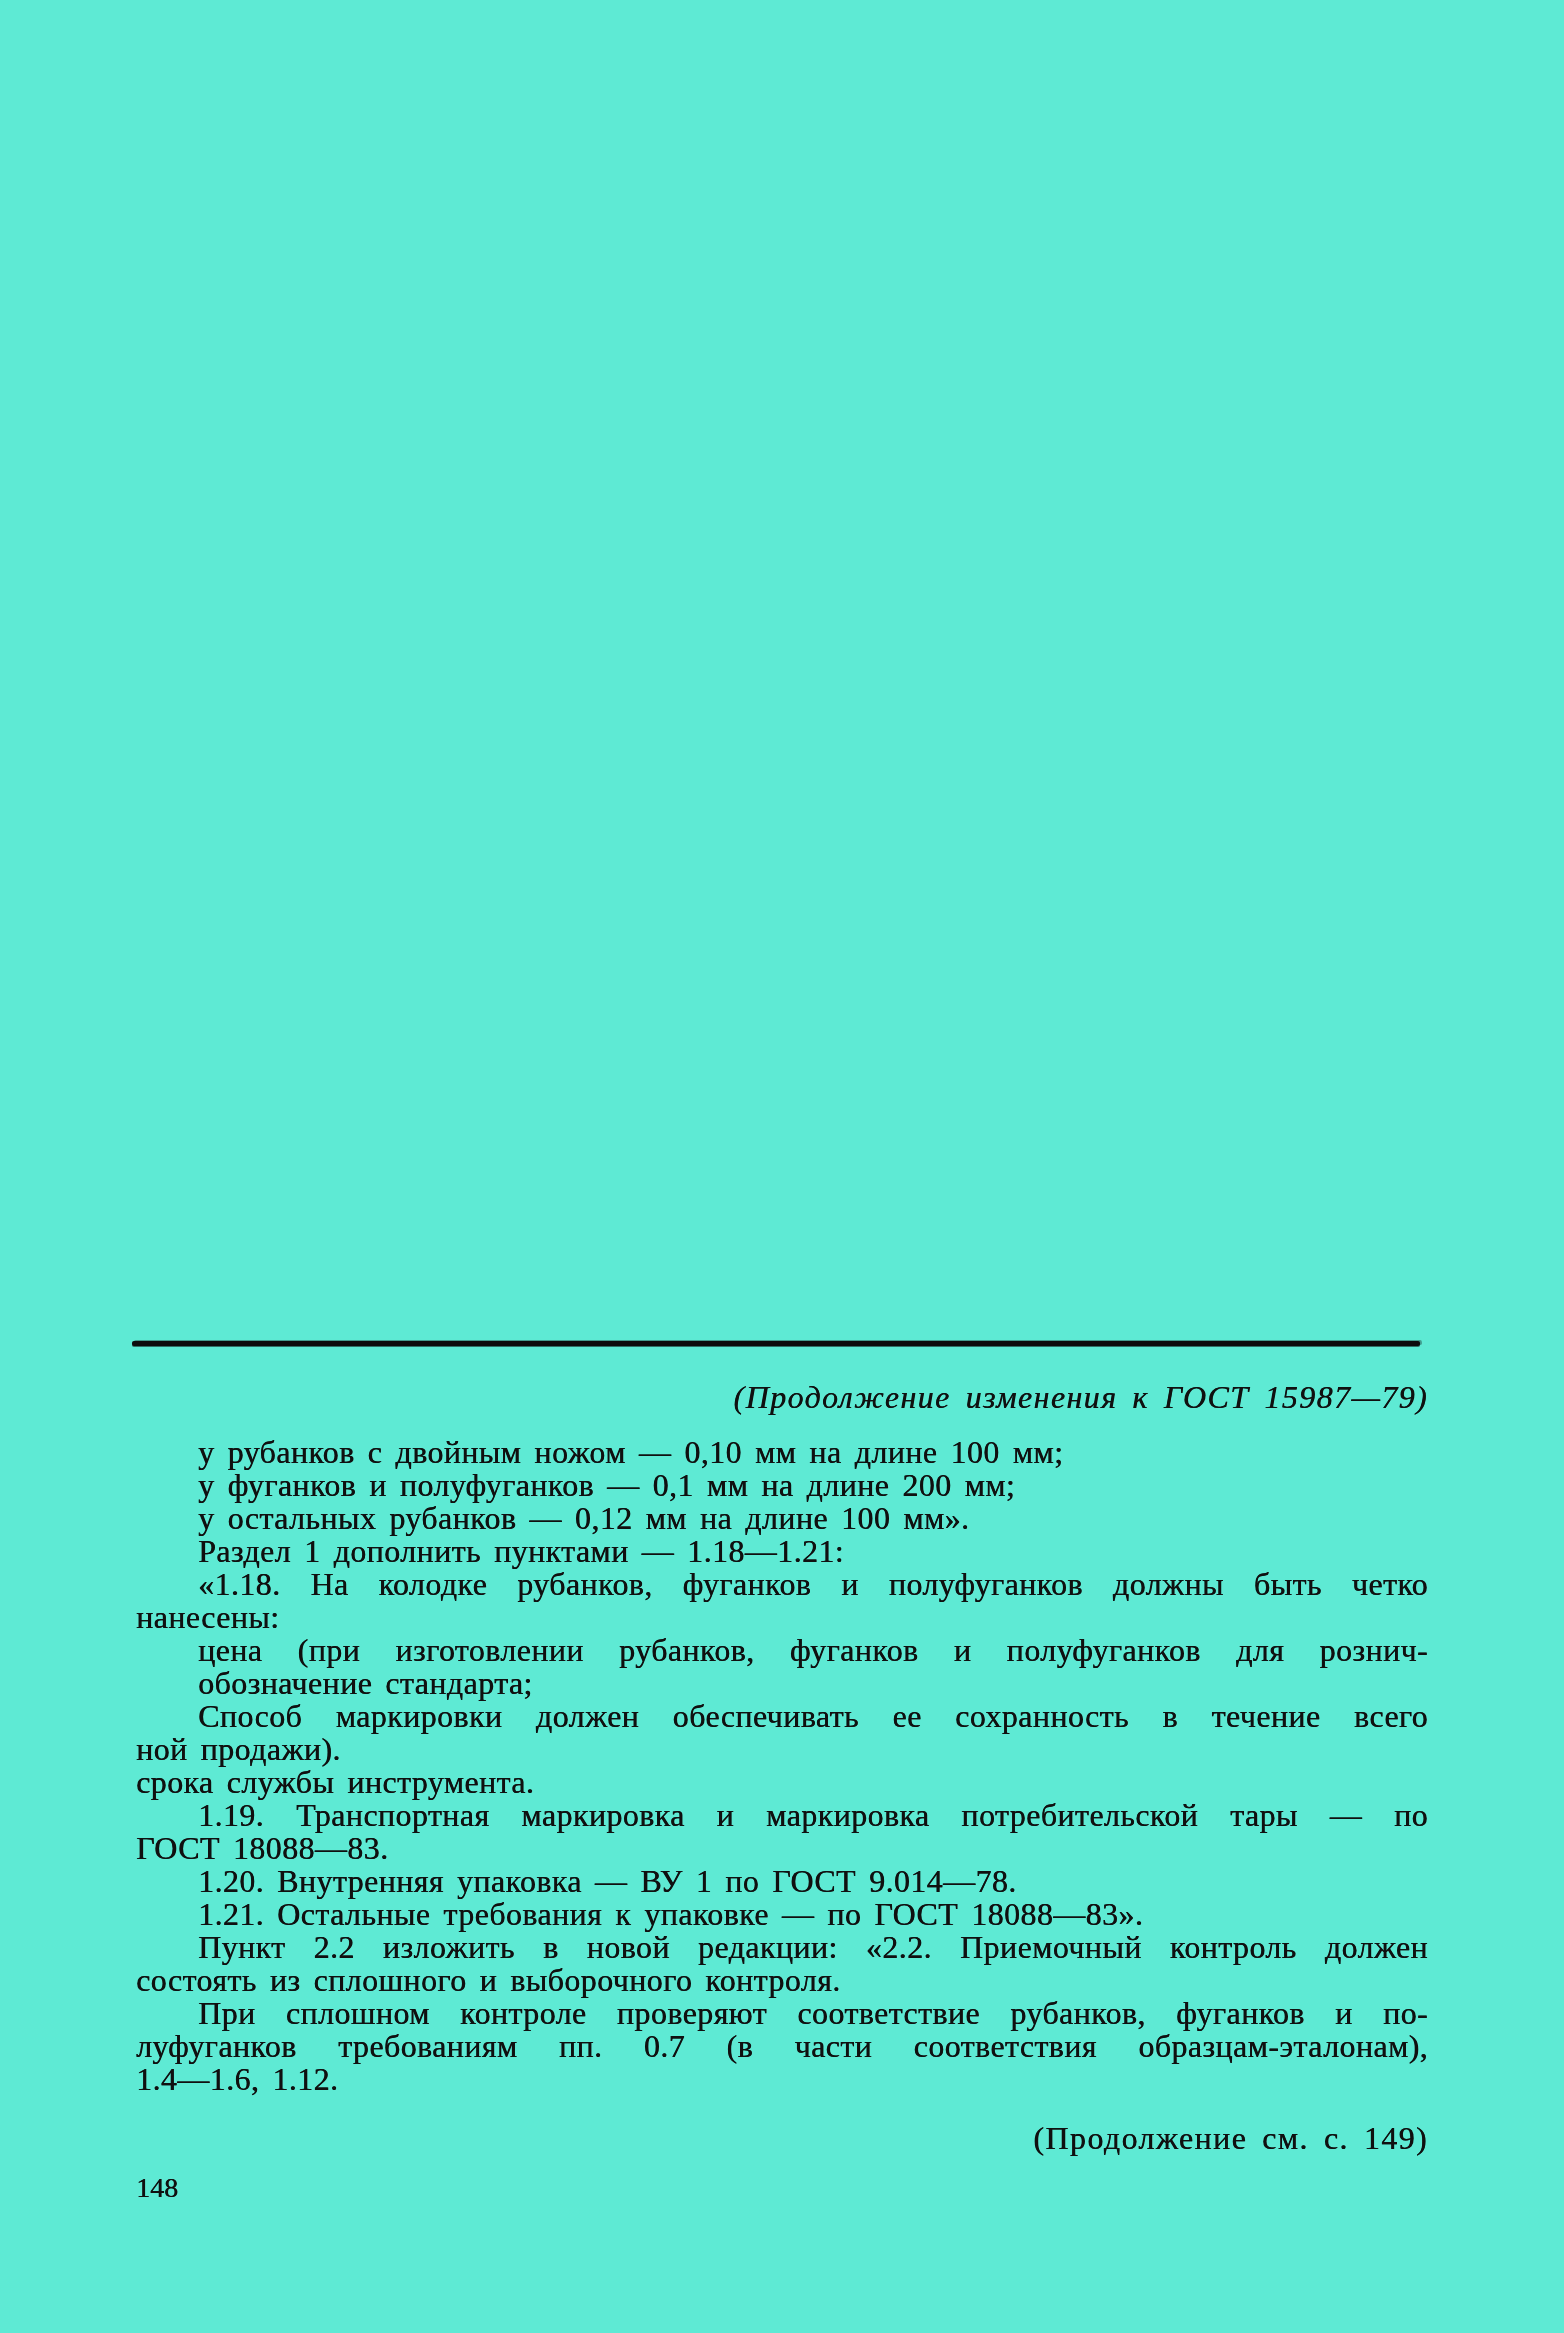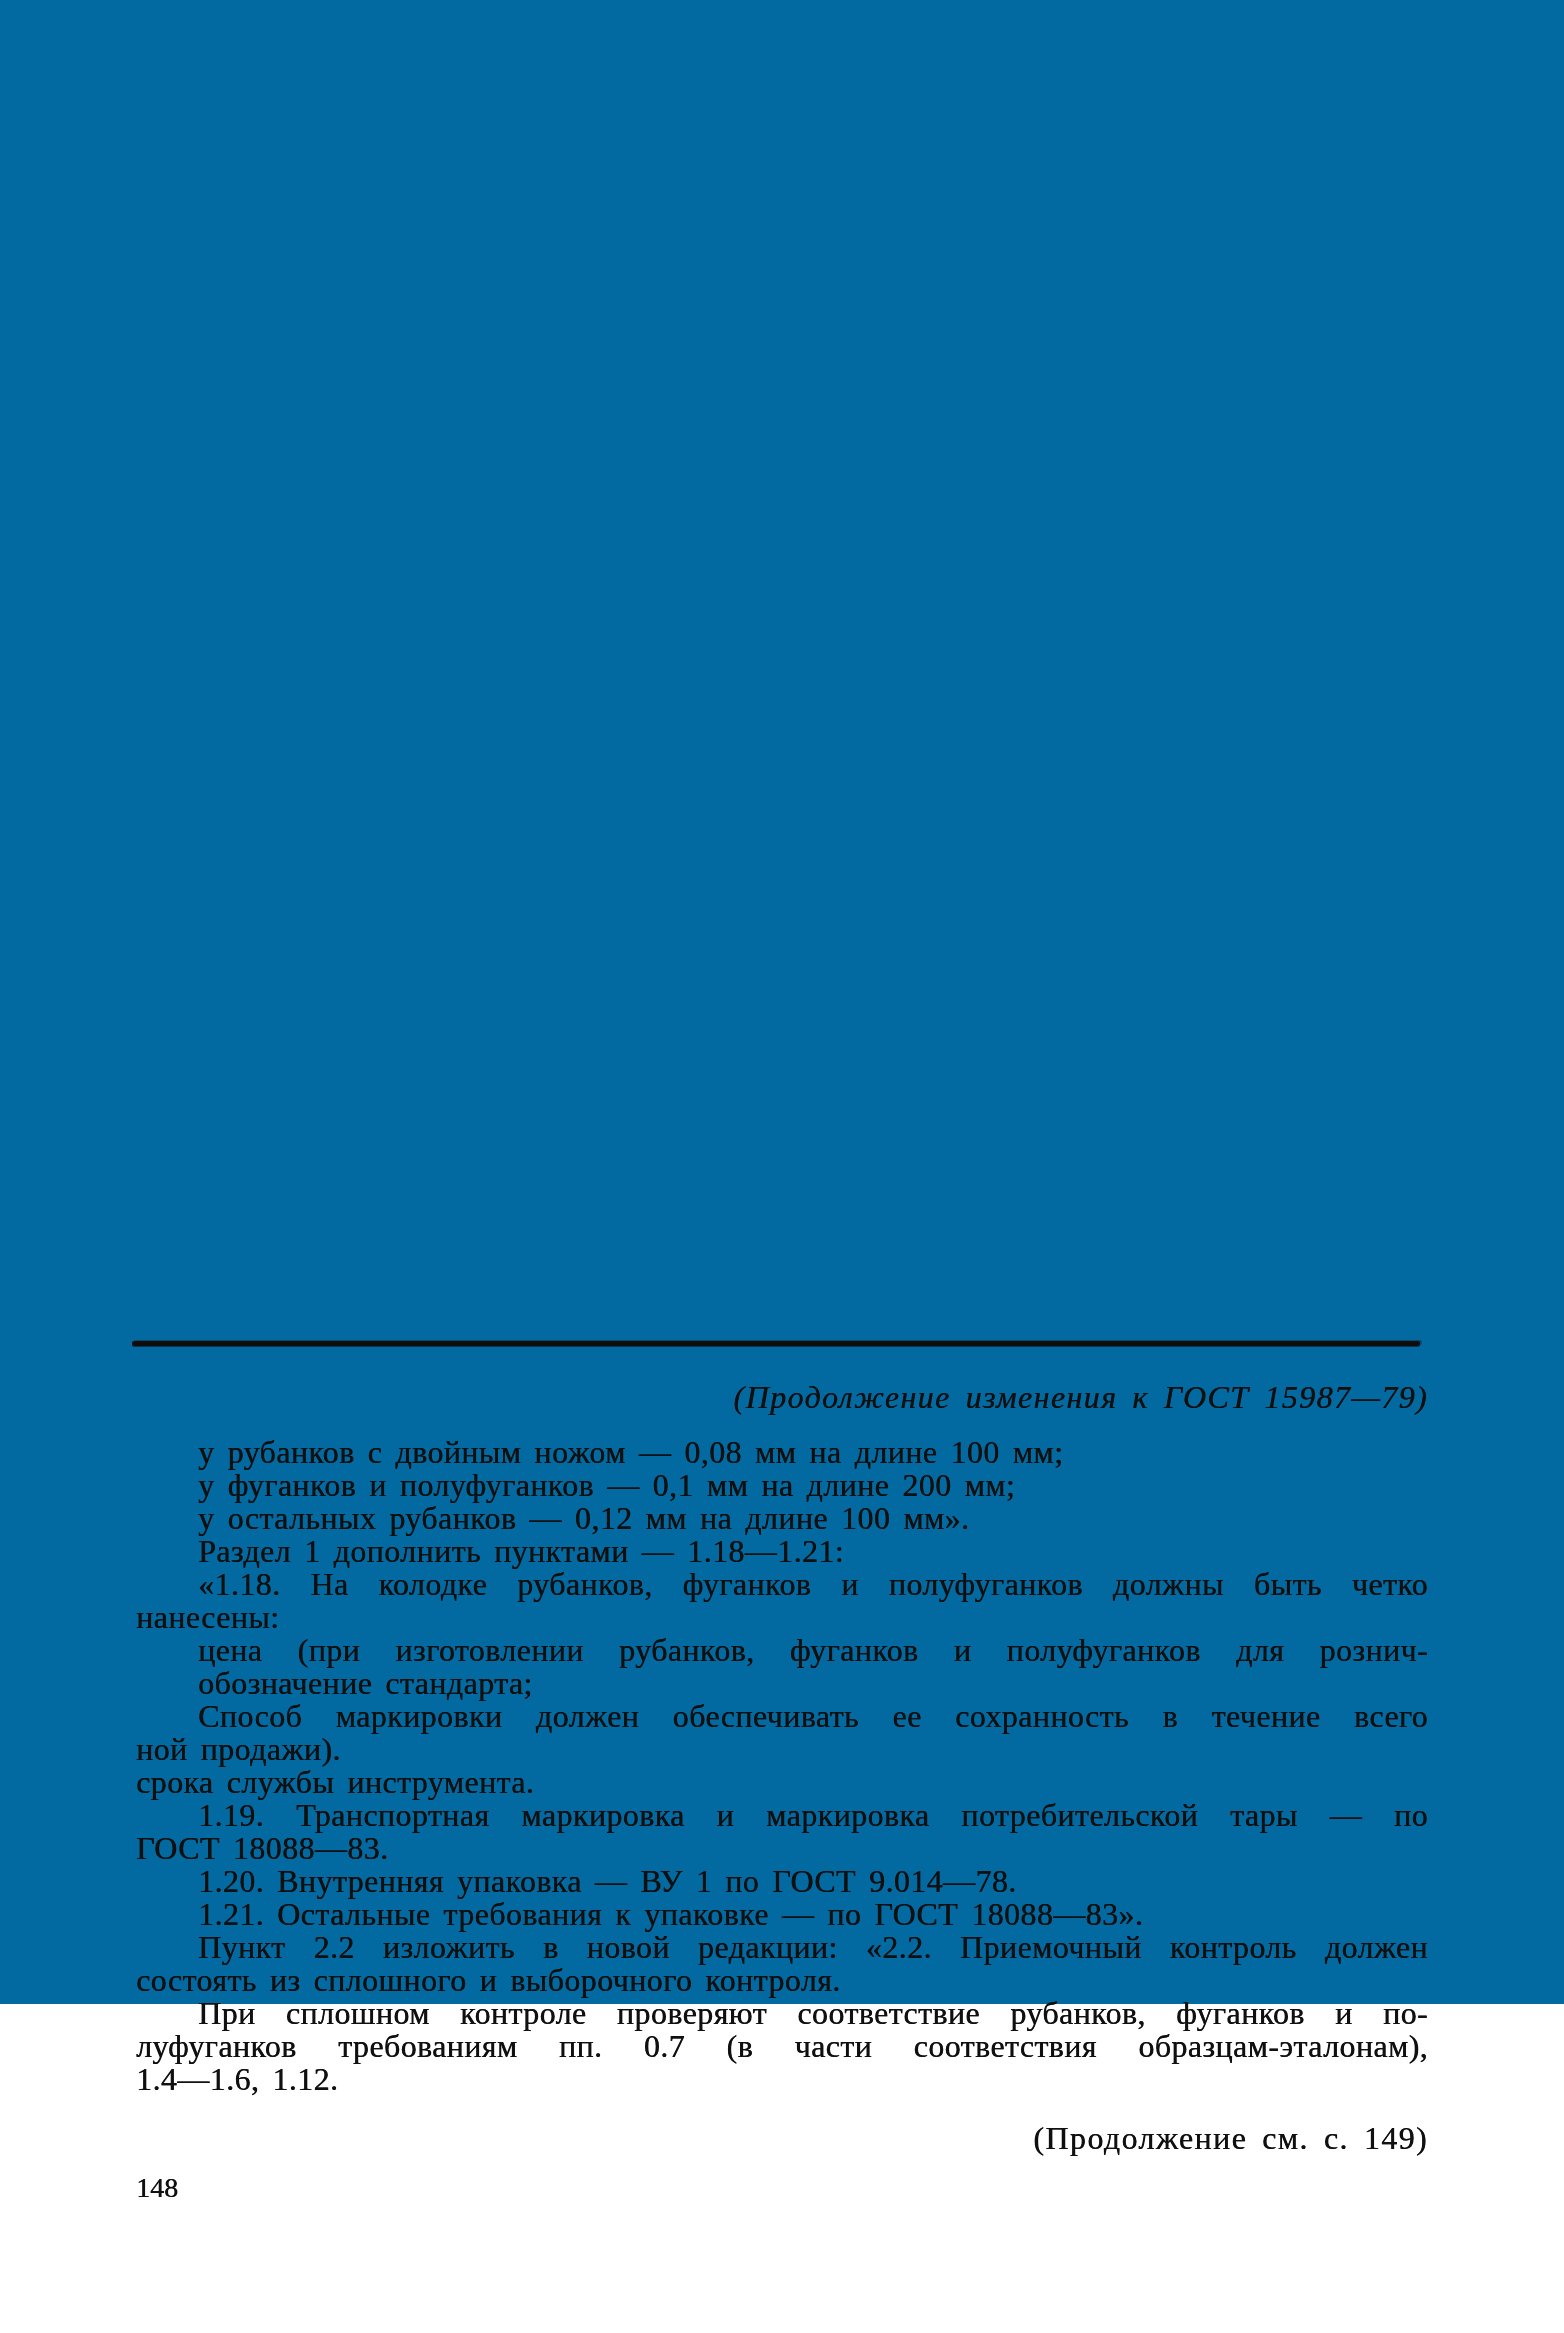--- a/index.html
+++ b/index.html
@@ -7,22 +7,22 @@
     padding: 0;
     width: 1564px;
     height: 2333px;
     background: #ffffff;
     overflow: hidden;
   }
   .sheet {
     position: absolute;
     left: 0; top: 0;
     width: 1564px;
-    height: 2004px;
-    background: #0369a1;
+    height: 2333px;
+    background: #5eead4;
     color: #101010;
     font-family: "Liberation Serif", "DejaVu Serif", serif;
   }
   .rule {
     position: absolute;
     left: 132px;
     top: 1341px;
     width: 1288px;
     height: 4.7px;
     background: #0d0d0d;
@@ -82,21 +82,21 @@
 </head>
 <body>
 
 <div class="sheet">
 
   <div class="rule"></div>
 
   <div class="cont-header">(Продолжение изменения к ГОСТ 15987—79)</div>
 
   <div class="doc-body">
-      <div class="line indent">у рубанков с двойным ножом — 0,08 мм на длине 100 мм;</div>
+      <div class="line indent">у рубанков с двойным ножом — 0,10 мм на длине 100 мм;</div>
       <div class="line indent">у фуганков и полуфуганков — 0,1 мм на длине 200 мм;</div>
       <div class="line indent">у остальных рубанков — 0,12 мм на длине 100 мм».</div>
       <div class="line indent">Раздел 1 дополнить пунктами — 1.18—1.21:</div>
       <div class="line indent justify">«1.18. На колодке рубанков, фуганков и полуфуганков должны быть четко</div>
       <div class="line">нанесены:</div>
       <div class="line indent justify">цена (при изготовлении рубанков, фуганков и полуфуганков для рознич-</div>
       <div class="line indent">обозначение стандарта;</div>
       <div class="line indent justify">Способ маркировки должен обеспечивать ее сохранность в течение всего</div>
       <div class="line">ной продажи).</div>
       <div class="line">срока службы инструмента.</div>

